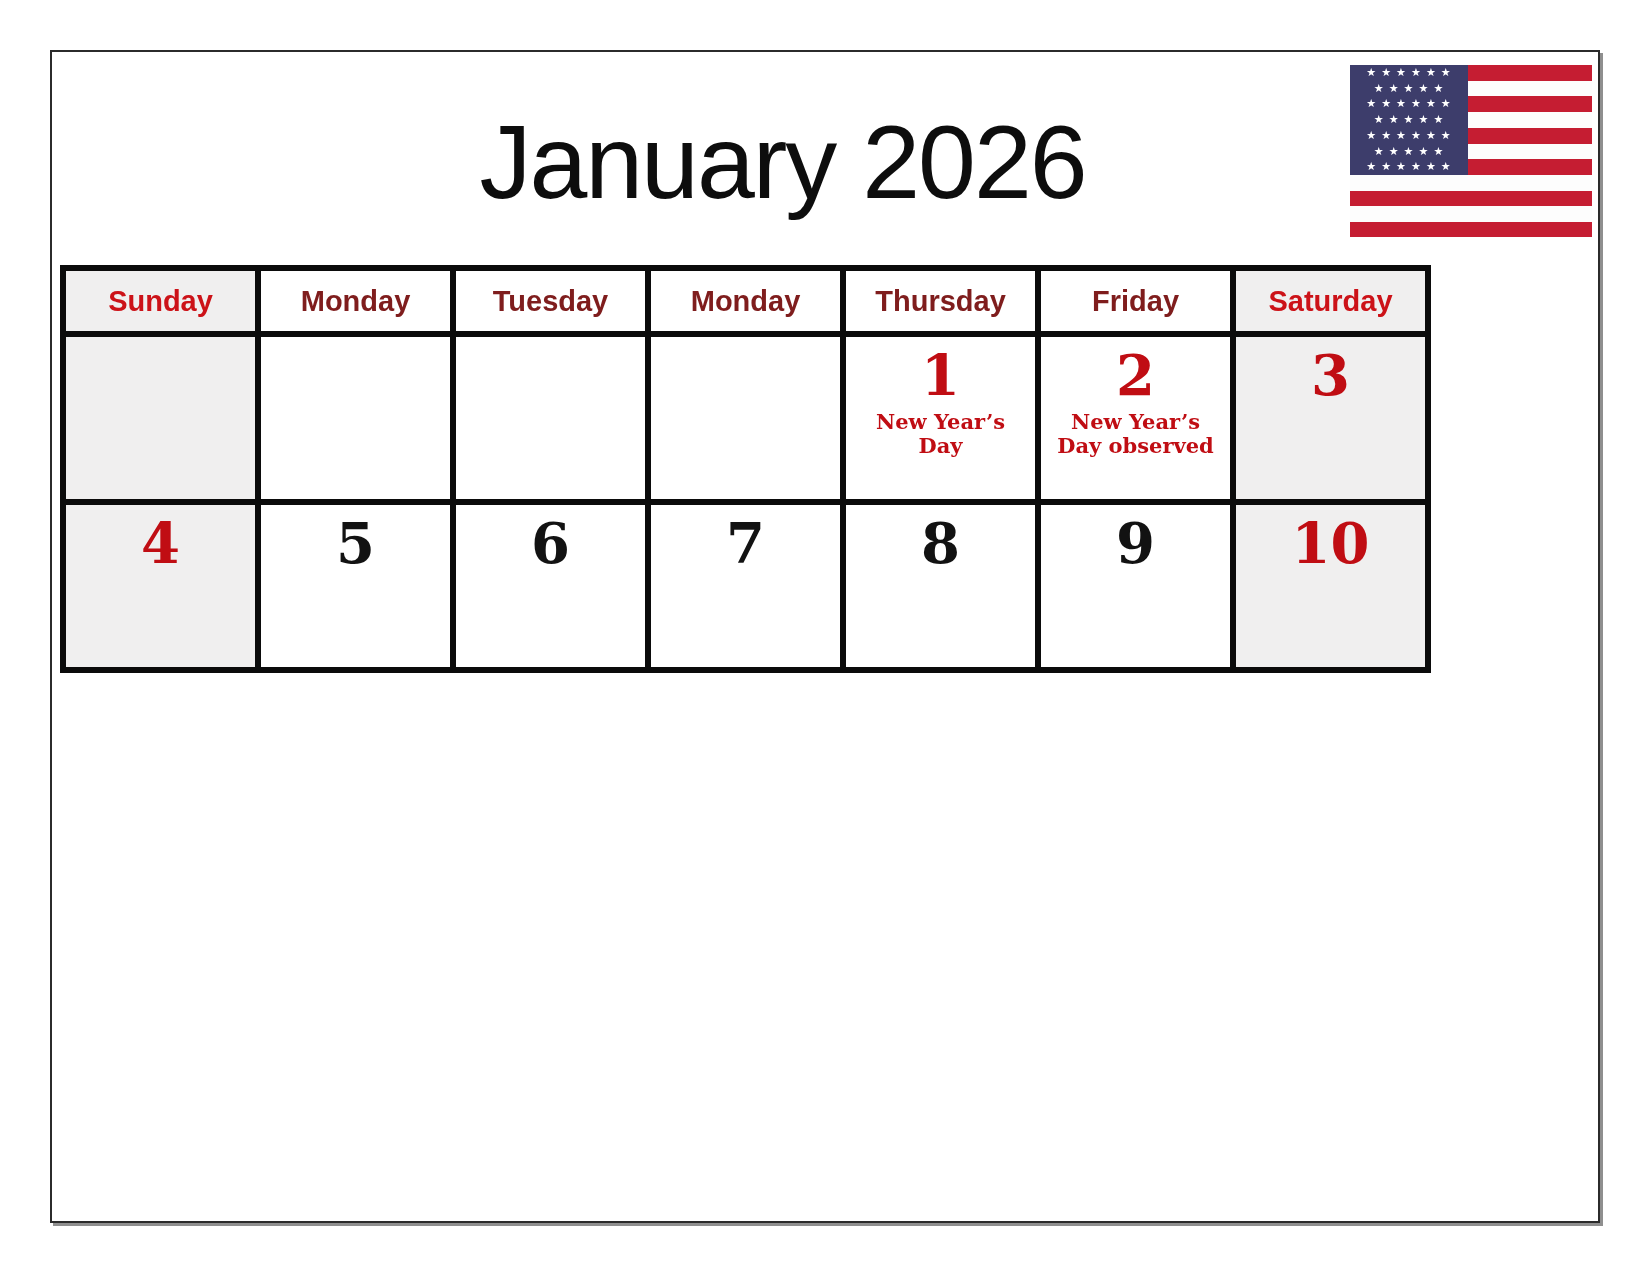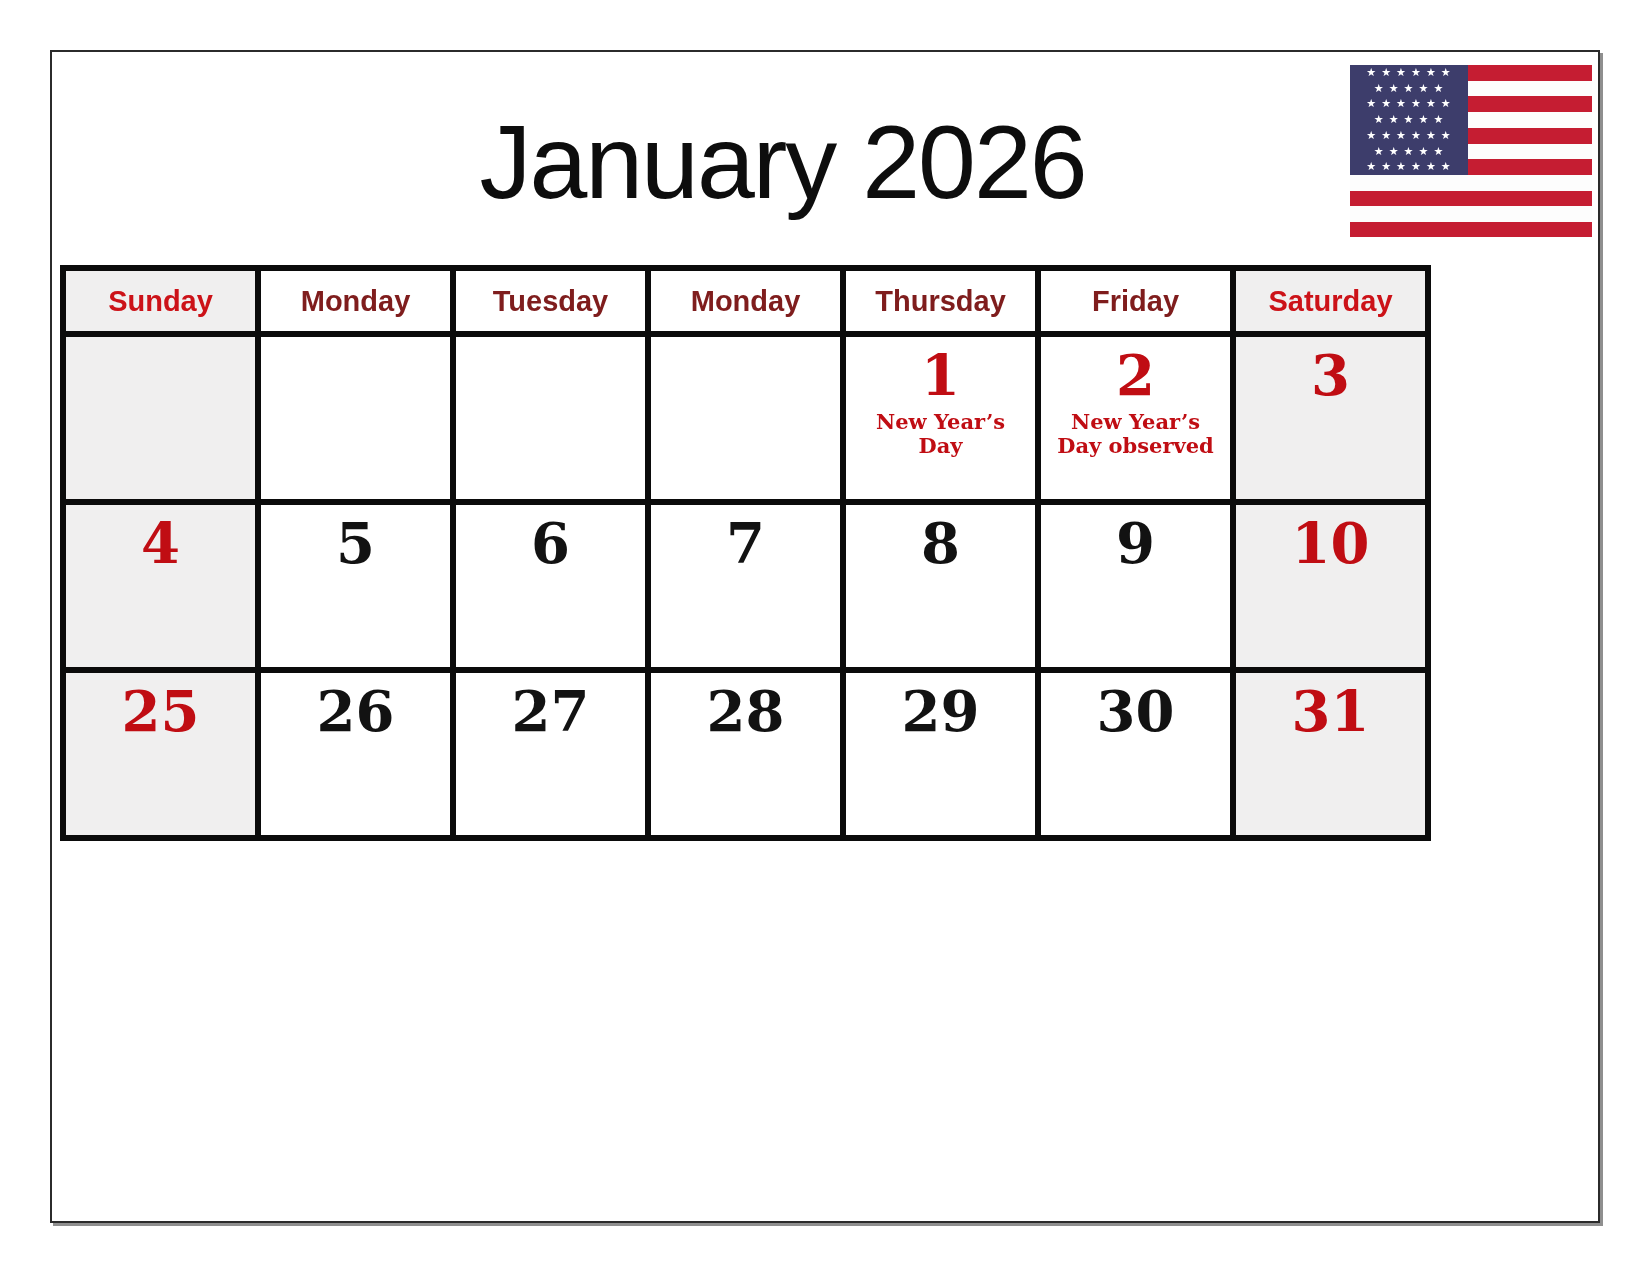--- a/index.html
+++ b/index.html
@@ -213,40 +213,17 @@
         <td>
             <div class="d">8</div>
           </td>
         <td>
             <div class="d">9</div>
           </td>
         <td>
             <div class="d">10</div>
           </td>
       </tr>
-      <tr>
-        <td>
-            <div class="d">25</div>
-          </td>
-        <td>
-            <div class="d">26</div>
-          </td>
-        <td>
-            <div class="d">27</div>
-          </td>
-        <td>
-            <div class="d">28</div>
-          </td>
-        <td>
-            <div class="d">29</div>
-          </td>
-        <td>
-            <div class="d">30</div>
-          </td>
-        <td>
-            <div class="d">31</div>
-          </td>
-      </tr>
     </tbody>
   </table>
 
 
 </div>
 
 </body></html>

